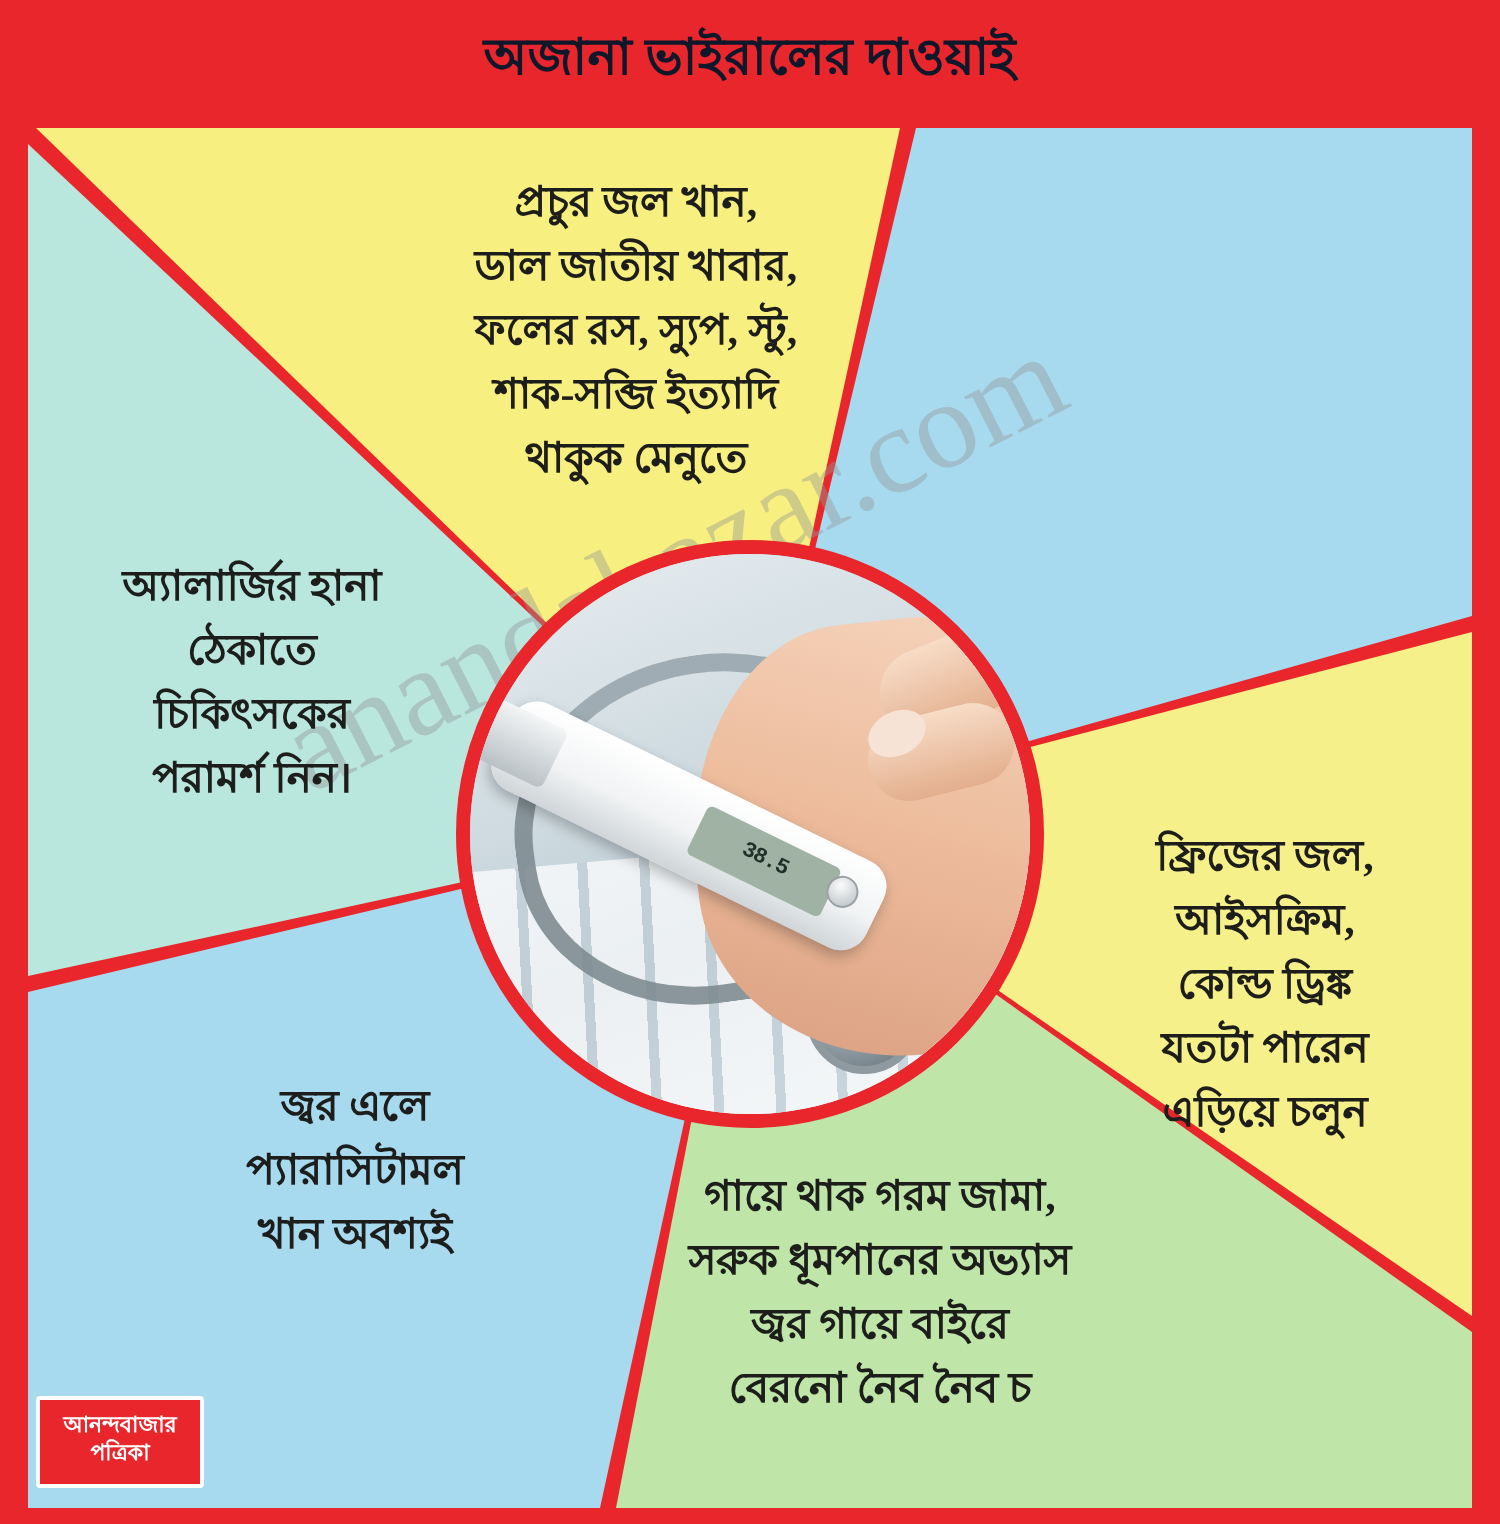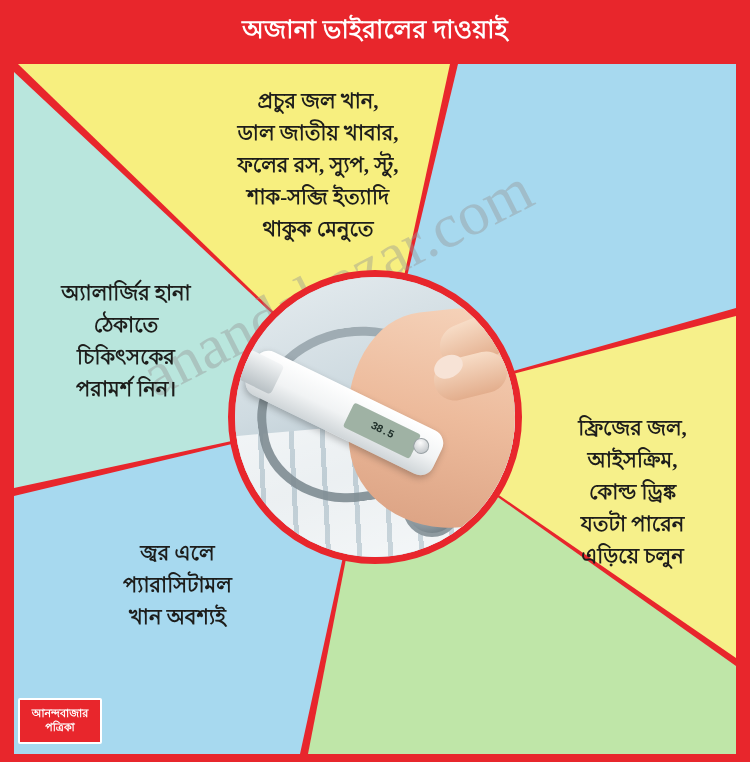--- a/index.html
+++ b/index.html
@@ -19,21 +19,21 @@
   .header-bar {
     position: absolute;
     left: 0; top: 0;
     width: 750px; height: 58px;
     background: #e8262c;
     display: flex;
     align-items: center;
     justify-content: center;
   }
   .header-title {
-    color: #ffffff;
+    color: #0f172a;
     font-size: 25px;
     font-weight: bold;
     letter-spacing: 0.3px;
     text-align: center;
     line-height: 1;
     font-family: "Liberation Serif", serif;
   }
   
   .body-area {
     position: absolute;
@@ -253,20 +253,24 @@
 চিকিৎসকের
 পরামর্শ নিন।</div>
     <div class="wedge-text" id="txt-fever">জ্বর এলে
 প্যারাসিটামল
 খান অবশ্যই</div>
     <div class="wedge-text" id="txt-cold">ফ্রিজের জল,
 আইসক্রিম,
 কোল্ড ড্রিঙ্ক
 যতটা পারেন
 এড়িয়ে চলুন</div>
+    <div class="wedge-text" id="txt-warm">গায়ে থাক গরম জামা,
+সরুক ধূমপানের অভ্যাস
+জ্বর গায়ে বাইরে
+বেরনো নৈব নৈব চ</div>
 
     <div class="center-circle">
       <div class="photo">
         <div class="photo-bg"></div>
         <div class="paper"></div>
         <div class="stetho-tube"></div>
         <div class="stetho-head"></div>
         <div class="hand">
           <div class="finger f1"></div>
           <div class="finger f2"></div>

